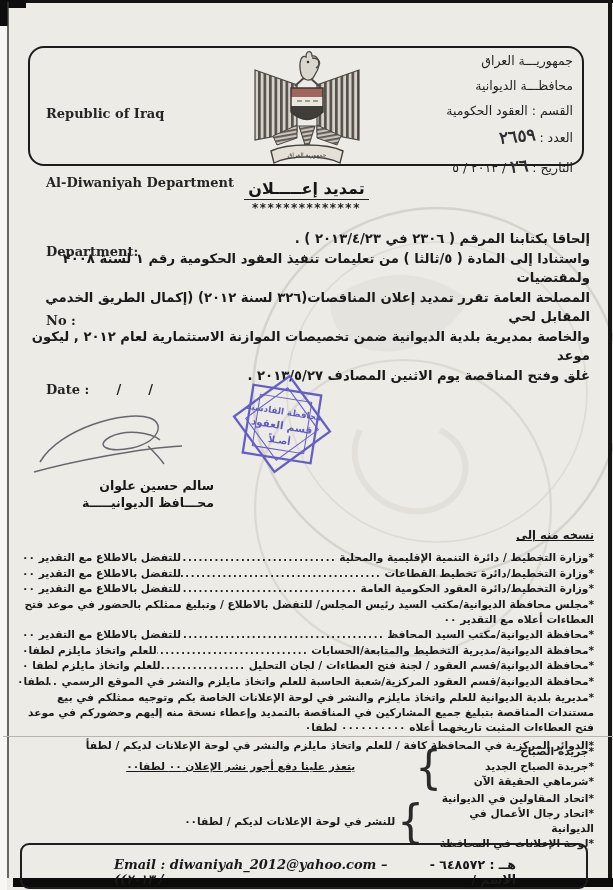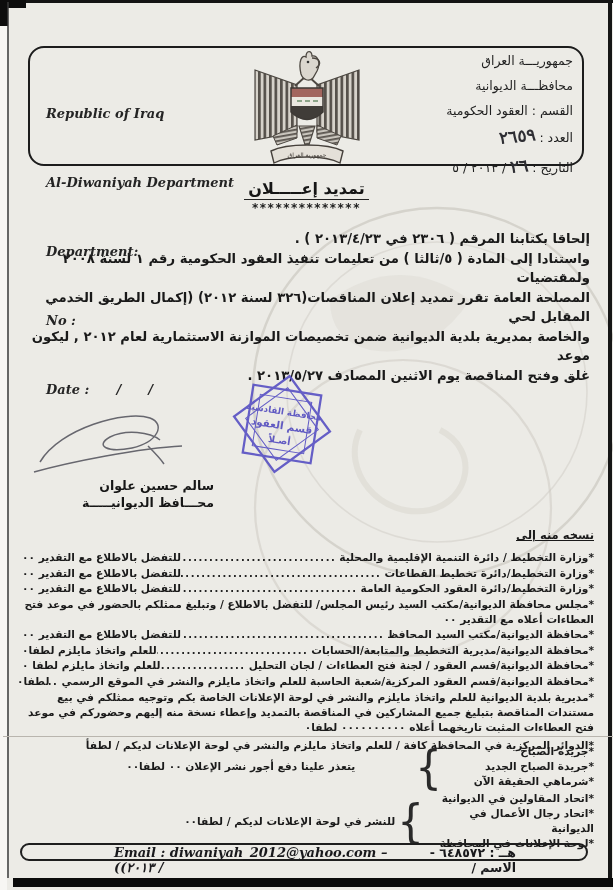--- a/index.html
+++ b/index.html
@@ -20,21 +20,21 @@
   
   .watermark{position:absolute;left:0;top:0;z-index:0;pointer-events:none;}
   
   .hdr-box{
     position:absolute;left:28px;top:46px;width:552px;height:116px;
     border:2px solid #1c1c1c;border-radius:16px;z-index:1;
   }
   .hdr-eng{
     position:absolute;left:46px;top:56px;z-index:2;
     font-family:"DejaVu Serif","Liberation Serif",serif;
-    font-style:italic;font-weight:bold;font-size:13px;line-height:23px;color:#242424;
+    font-weight:bold;font-size:13px;line-height:23px;color:#242424;
     white-space:pre;
   }
   .hdr-ar{
     position:absolute;right:40px;top:52px;z-index:2;direction:rtl;text-align:right;
     font-size:12.5px;font-weight:500;color:#1f1f1f;line-height:18px;
   }
   .hdr-ar .row{margin-bottom:7px;}
   .hand{
     display:inline-block;font-family:"DejaVu Serif",serif;font-size:17px;
     transform:rotate(-6deg);color:#2e2e33;font-weight:bold;letter-spacing:1px;
@@ -81,26 +81,26 @@
     font-size:10.6px;font-weight:bold;color:#1a1a1a;line-height:15px;
   }
   .news-row{display:flex;direction:rtl;align-items:center;margin-bottom:2px;}
   .news-items{flex:0 0 150px;text-align:right;}
   .news-brace{
     flex:0 0 auto;direction:ltr;unicode-bidi:isolate;
     font-size:42px;font-weight:normal;color:#2a2a2a;line-height:42px;
     transform:scaleY(1.12);padding:0 2px;font-family:"DejaVu Sans",sans-serif;
   }
   .news-note{flex:1 1 auto;text-align:right;}
-  .news-note .n2{padding-right:58px;}
+  .news-note .n2{padding-right:58px;text-decoration:underline;}
   
   .footer-box{
-    position:absolute;left:20px;top:843px;width:568px;height:18px;z-index:1;
+    position:absolute;left:20px;top:843px;width:568px;height:46px;z-index:1;
     border:2px solid #1e1e1e;border-radius:9px;box-sizing:border-box;
-    display:flex;align-items:flex-start;justify-content:space-between;
+    display:flex;align-items:flex-end;justify-content:space-between;
     padding:0 70px 0 92px;font-size:13px;font-weight:bold;color:#19191c;
   }
   .footer-email{font-family:"DejaVu Serif","Liberation Serif",serif;font-style:italic;direction:ltr;unicode-bidi:isolate;}
   .footer-phone{direction:rtl;unicode-bidi:isolate;font-size:12.5px;}
 </style>
 </head>
 <body>
 
 <div class="page">
 

